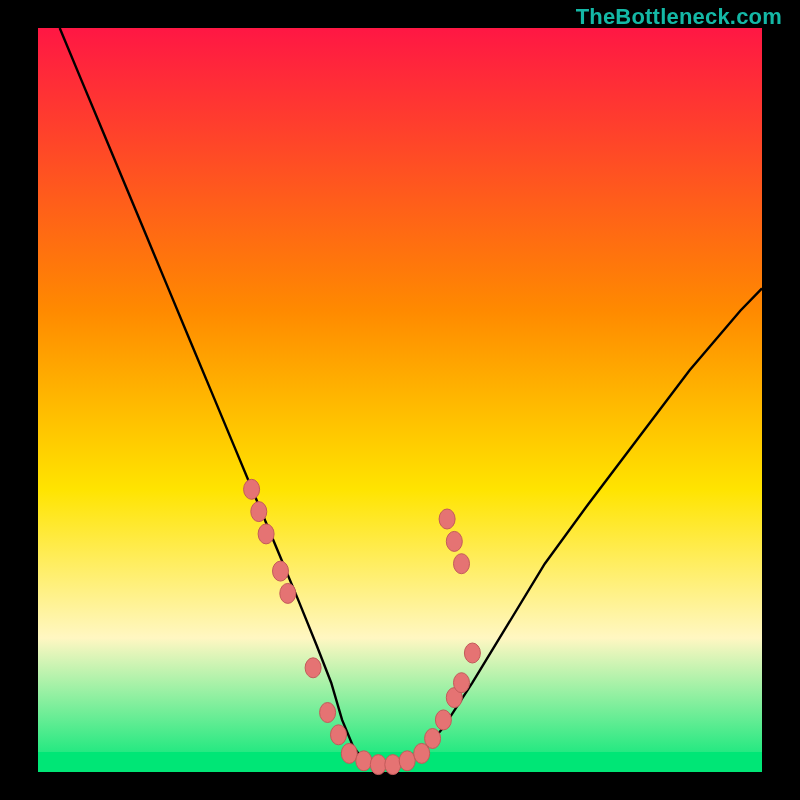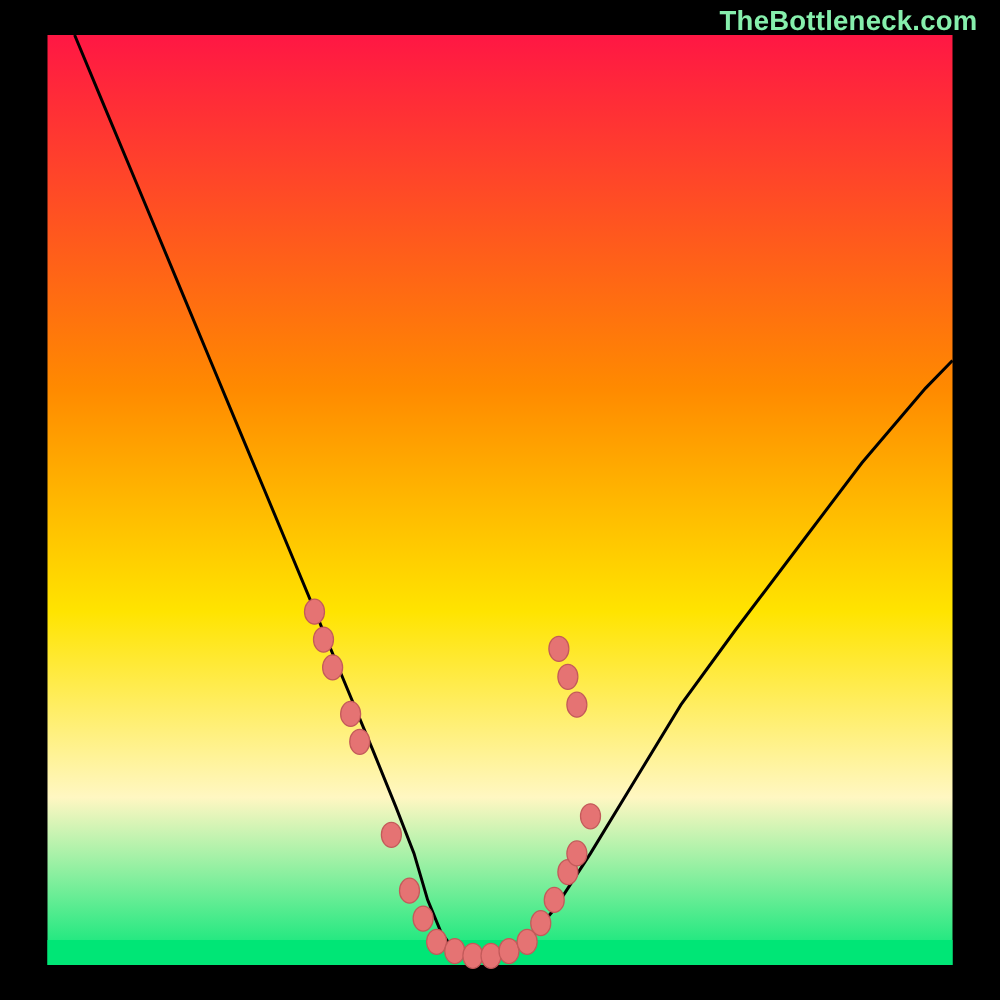--- a/index.html
+++ b/index.html
@@ -10,21 +10,21 @@
     height: 800px;
     background: #000;
   }
   .watermark {
     position: absolute;
     top: 4px;
     right: 18px;
     font-family: Arial, Helvetica, sans-serif;
     font-size: 22px;
     font-weight: 600;
-    color: #86efac;
+    color: #14b8a6;
     letter-spacing: 0.2px;
   }
   svg { display: block; }
 </style>
 </head>
 <body>
 
 <div class="stage">
 
   <svg id="chart-svg" width="800" height="800" viewBox="0 0 800 800">

